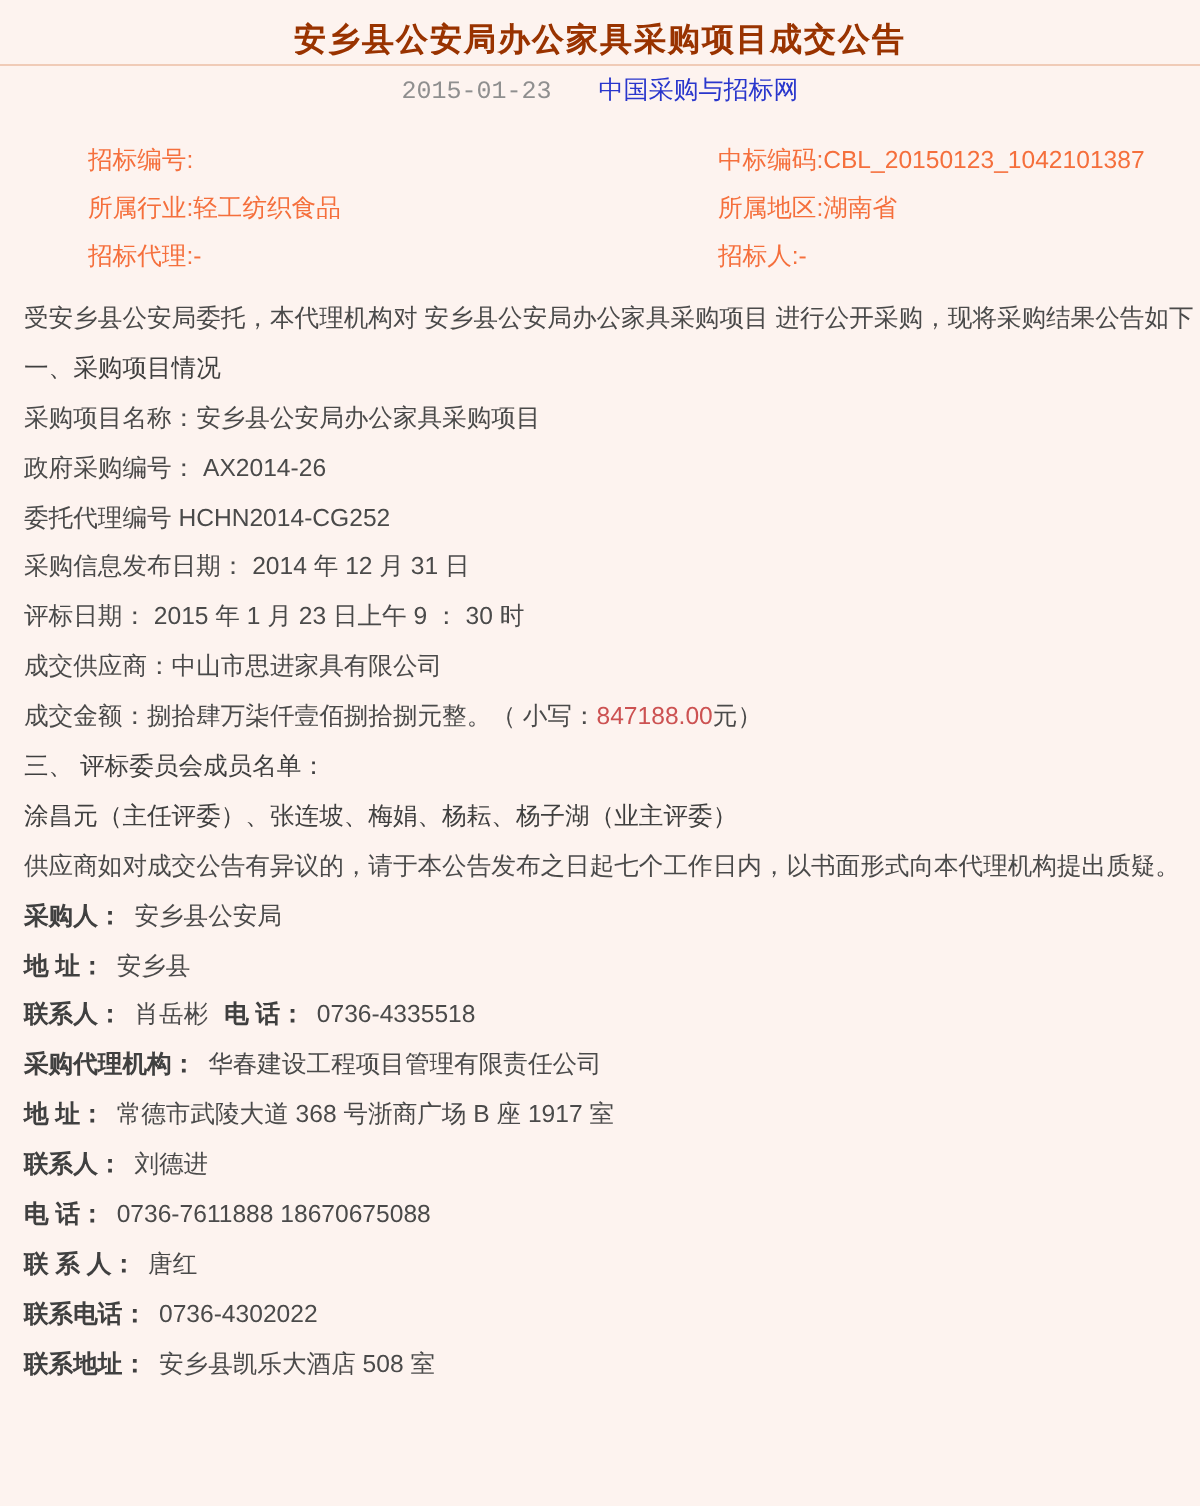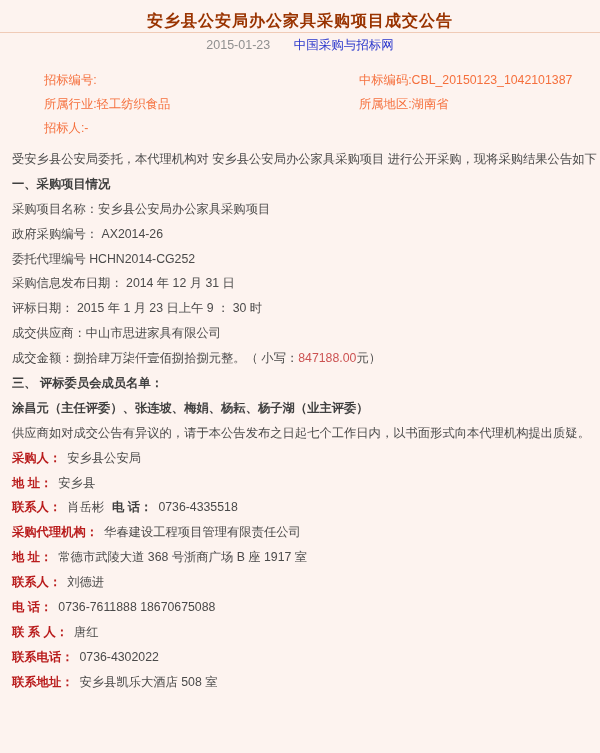--- a/index.html
+++ b/index.html
@@ -10,30 +10,30 @@
     color:#4a4a4a;
   }
   .page { width:600px; height:596px; }
   .title {
     text-align:center; font-size:16px; font-weight:bold;
     color:#993300; padding-top:9px; height:23px; line-height:23px;
     letter-spacing:1px;
   }
   .divider { border:none; border-top:1px solid #f0cbb7; margin:0; }
   .dateline { text-align:center; font-size:12.5px; height:25px; line-height:25px; }
-  .date { color:#8f8f8f; }
+  .date { color:#8f8f8f;font-family:Liberation Mono, monospace; }
   .source-link { color:#2936cc; margin-left:20px; text-decoration:none; cursor:pointer; }
   .meta { padding:10px 0 2px 44px; font-size:12.3px; color:#f56f3c; }
   .meta-row { display:flex; line-height:24px; }
   .meta-left { width:315px; }
   .meta-right { flex:1; }
   .article { padding:5px 0 0 12px; font-size:12.3px; }
   .line { line-height:24.9px; height:24.9px; white-space:nowrap; }
-  .bold { font-weight:bold; color:#3f3f3f; }
-  .lbl { font-weight:bold; color:#b91c1c;text-align:right; }
+  .bold { font-weight:normal; color:#3f3f3f; }
+  .lbl { font-weight:bold; color:#404040;text-align:right; }
   .val { padding-left:6px; }
   .lbl2 { font-weight:bold; color:#3f3f3f; padding-left:8px; }
   .amount-red { color:#cc5252;margin-top:32px; }
 </style>
 </head>
 <body>
 
 <div class="page">
 
   <div class="title">安乡县公安局办公家具采购项目成交公告</div>
@@ -47,20 +47,21 @@
   <div class="meta">
     <div class="meta-row">
       <div class="meta-left">招标编号:</div>
       <div class="meta-right">中标编码:CBL_20150123_1042101387</div>
     </div>
     <div class="meta-row">
       <div class="meta-left">所属行业:轻工纺织食品</div>
       <div class="meta-right">所属地区:湖南省</div>
     </div>
     <div class="meta-row">
+      <div class="meta-left">招标代理:-</div>
       <div class="meta-right">招标人:-</div>
     </div>
   </div>
 
   <div class="article">
     <div class="line">受安乡县公安局委托，本代理机构对 安乡县公安局办公家具采购项目 进行公开采购，现将采购结果公告如下：</div>
 
     <div class="line bold">一、采购项目情况</div>
     <div class="line">采购项目名称：安乡县公安局办公家具采购项目</div>
     <div class="line">政府采购编号： AX2014-26</div>

